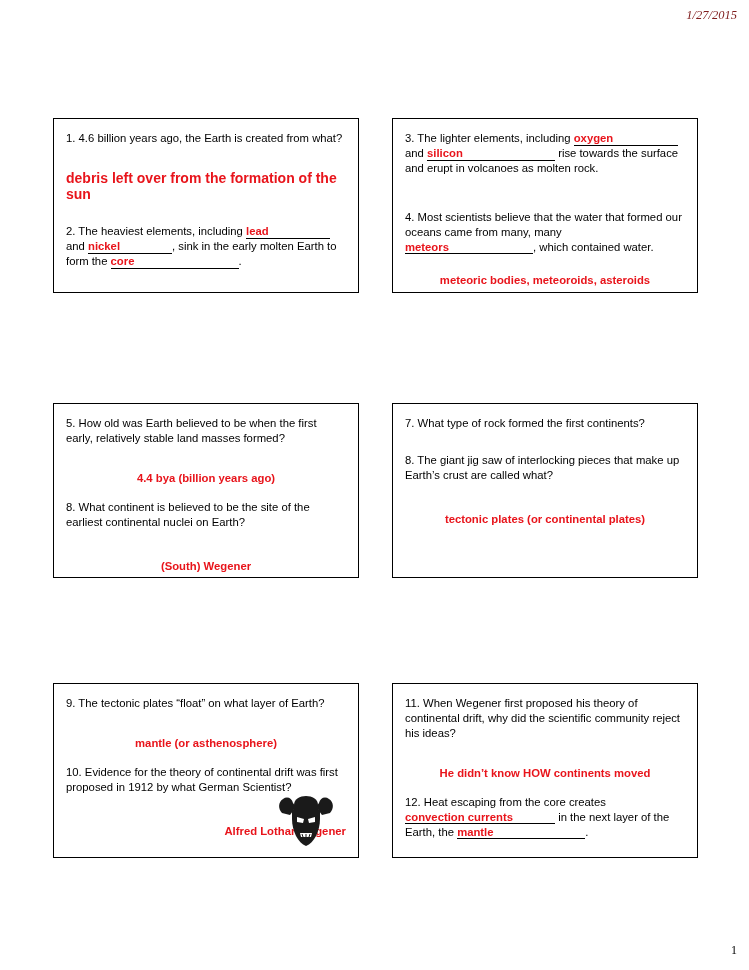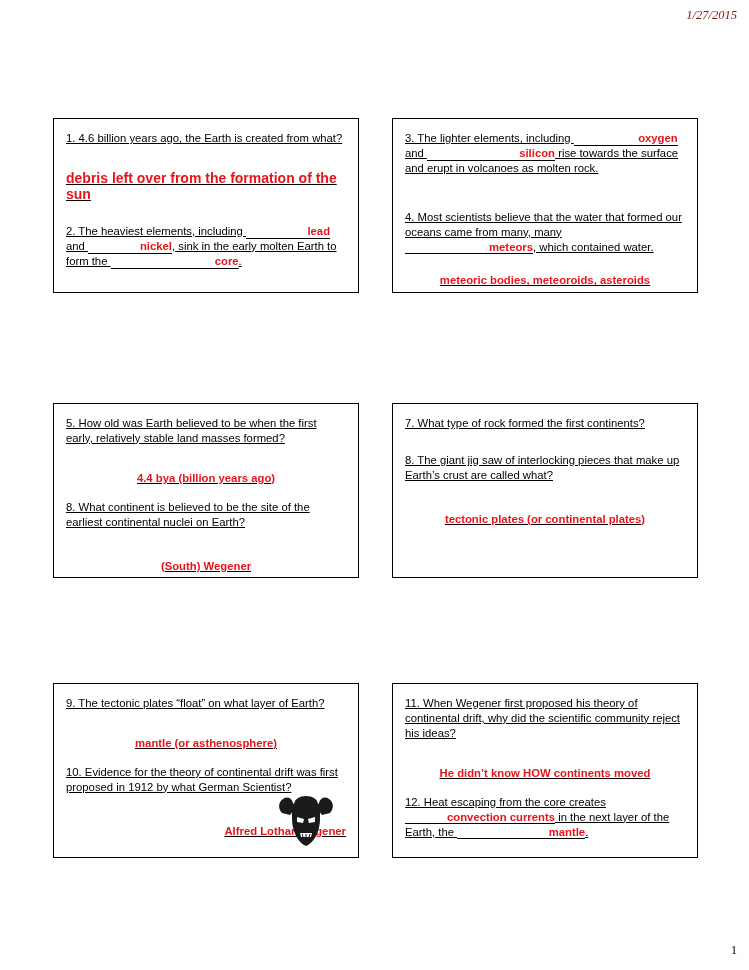--- a/index.html
+++ b/index.html
@@ -49,21 +49,21 @@
     margin-bottom: 0;
   }
   .slide {
     width: 306px;
     border: 1px solid #000000;
     box-sizing: border-box;
     background: #fff;
     padding: 12px 12px 10px 12px;
     position: relative;
   }
-  .slide.h-tall { height: 175px; text-decoration: underline; }
+  .slide.h-tall { height: 175px; }
   .row-gap-1 { height: 110px; }
   .row-gap-2 { height: 105px; }
 
   .q {
     font-size: 11.3px;
     line-height: 1.32;
     margin: 0 0 6px 0;
     color: #000;
   }
   .ans-center {
@@ -75,21 +75,21 @@
   }
   .ans-left {
     color: #e8141b;
     font-weight: bold;
     font-size: 14px;
     margin: 12px 0 12px 0;
   }
   .blank {
     display: inline-block;
     border-bottom: 1px solid #000;
-    text-align: right;
+    text-align: left;
     color: #e8141b;
     font-weight: bold;
     line-height: 1.05;
     vertical-align: baseline;
   }
   .b-md { min-width: 84px; }
   .b-lg { min-width: 104px; }
   .b-xl { min-width: 128px; }
 
   .spacer-6 { height: 6px; }

